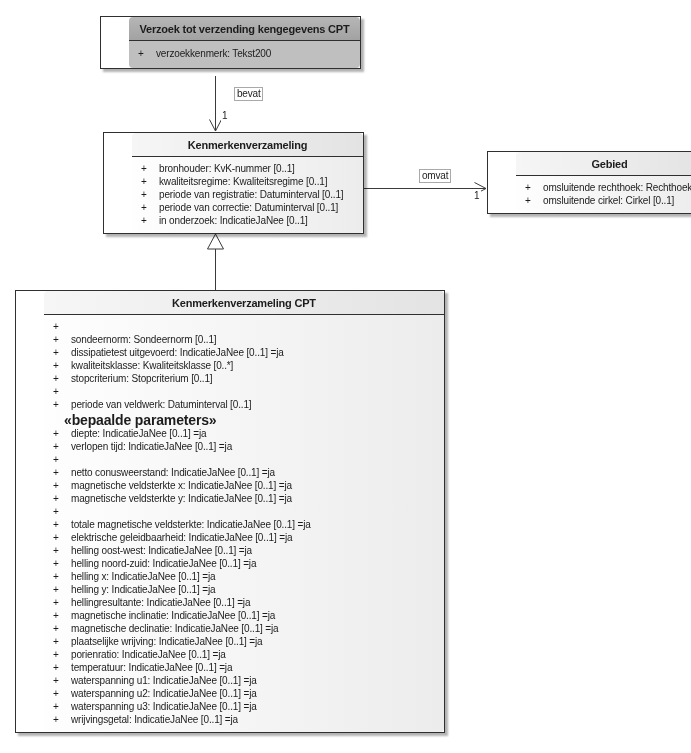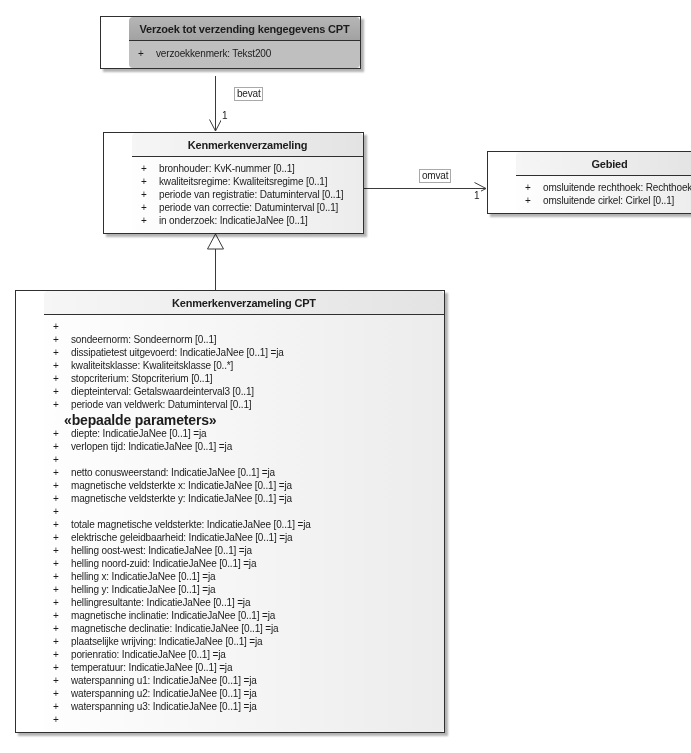--- a/index.html
+++ b/index.html
@@ -137,21 +137,20 @@
         <div class="attr-row">
           <span class="vis">+</span>
           <span>kwaliteitsklasse: Kwaliteitsklasse [0..*]</span>
         </div>
         <div class="attr-row">
           <span class="vis">+</span>
           <span>stopcriterium: Stopcriterium [0..1]</span>
         </div>
         <div class="attr-row">
           <span class="vis">+</span>
-          <span>diepteinterval: Getalswaardeinterval3 [0..1]</span>
         </div>
         <div class="attr-row">
           <span class="vis">+</span>
           <span>periode van veldwerk: Datuminterval [0..1]</span>
         </div>
       </div>
     <div class="stereotype-row">«bepaalde parameters»</div>
     <div>
         <div class="attr-row">
           <span class="vis">+</span>
@@ -234,16 +233,17 @@
         <div class="attr-row">
           <span class="vis">+</span>
           <span>waterspanning u2: IndicatieJaNee [0..1] =ja</span>
         </div>
         <div class="attr-row">
           <span class="vis">+</span>
           <span>waterspanning u3: IndicatieJaNee [0..1] =ja</span>
         </div>
         <div class="attr-row">
           <span class="vis">+</span>
+          <span>wrijvingsgetal: IndicatieJaNee [0..1] =ja</span>
         </div>
       </div>
   </div>
 </div>
 
 </body></html>

